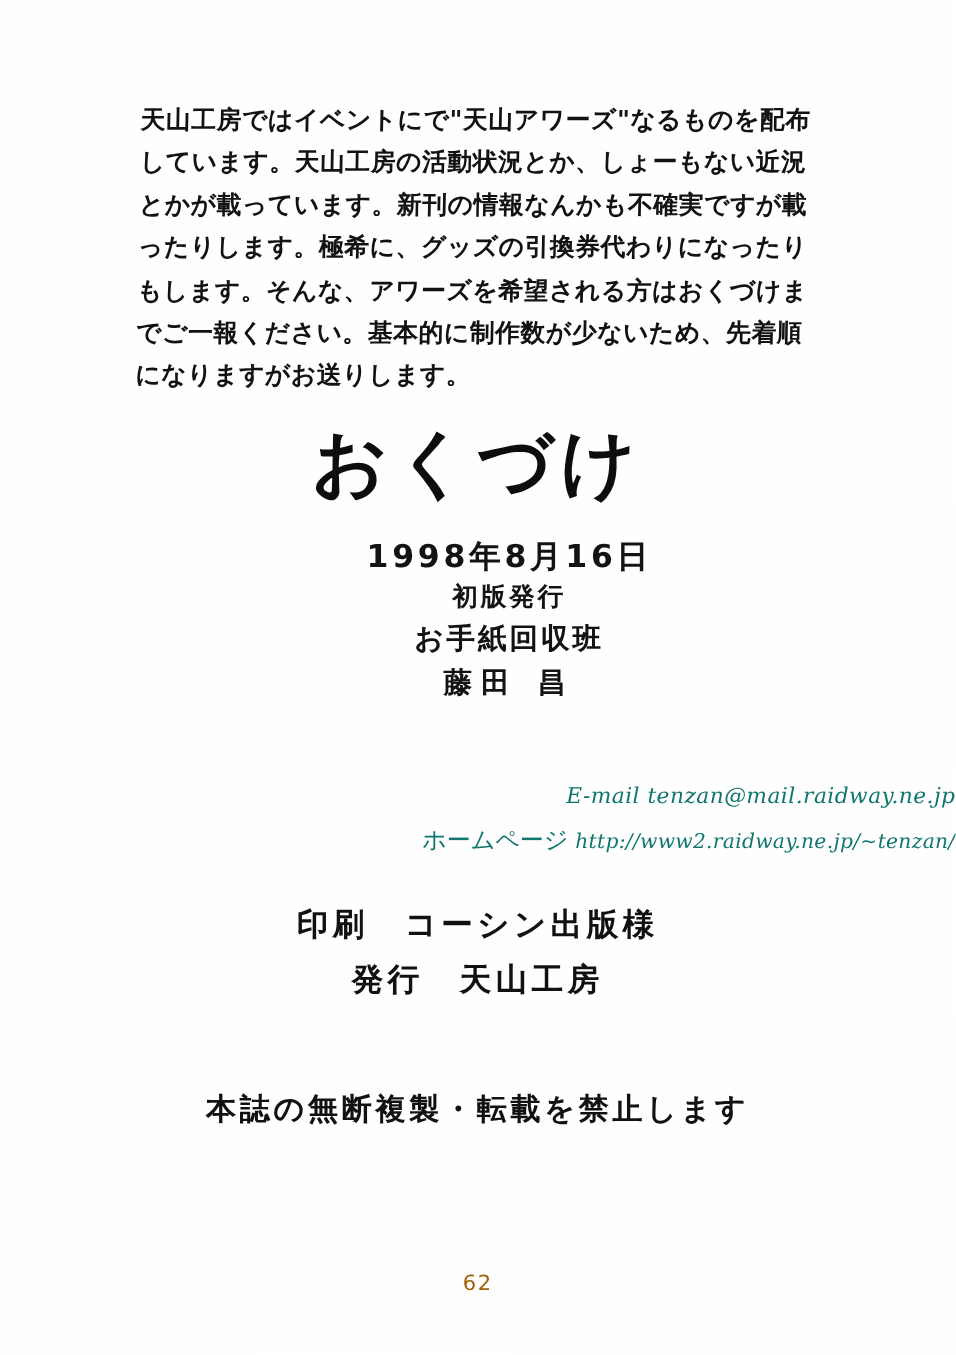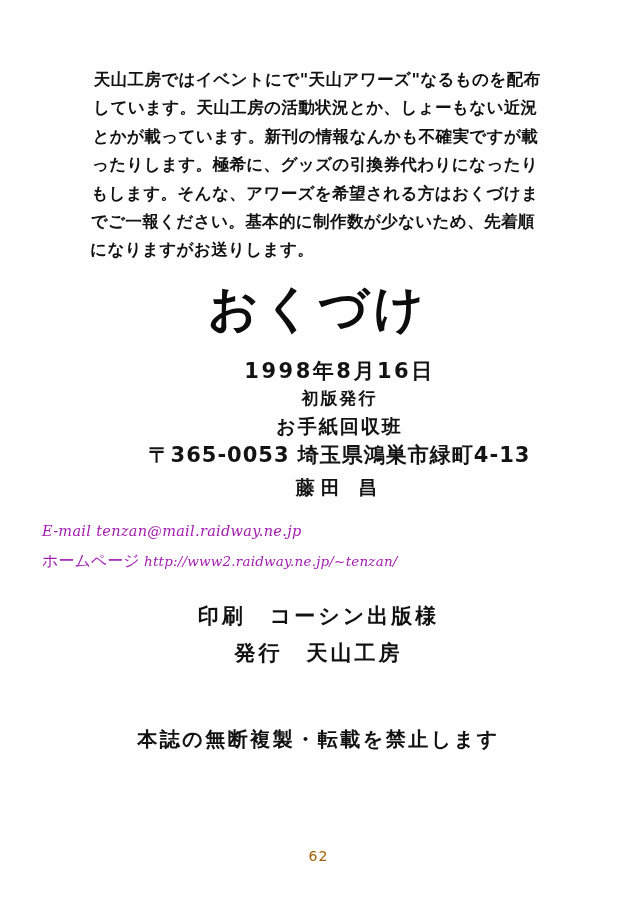--- a/index.html
+++ b/index.html
@@ -97,24 +97,24 @@
     line-height: 1.6;
     letter-spacing: 6px;
   }
 
   
   .contact {
     position: absolute;
     left: 0;
     right: 0;
     top: 518px;
-    text-align: left;
+    text-align: right;
     font-family: "DejaVu Serif", serif;
     font-style: italic;
-    color: #a21caf;
+    color: #0f766e;
     padding-left: 42px;
   }
   .contact .email {
     font-size: 14.5px;
     line-height: 1.9;
     letter-spacing: 0.3px;
   }
   .contact .homepage {
     font-size: 13.5px;
     line-height: 1.9;
@@ -182,21 +182,20 @@
   <div class="intro">
     <p>天山工房ではイベントにで"天山アワーズ"なるものを配布しています。天山工房の活動状況とか、しょーもない近況とかが載っています。新刊の情報なんかも不確実ですが載ったりします。極希に、グッズの引換券代わりになったりもします。そんな、アワーズを希望される方はおくづけまでご一報ください。基本的に制作数が少ないため、先着順になりますがお送りします。</p>
   </div>
 
   <div class="colophon-title">おくづけ</div>
 
   <div class="imprint">
     <div class="line l-date">1998年8月16日</div>
     <div class="line l-edition">初版発行</div>
     <div class="line l-team">お手紙回収班</div>
-    <div class="line l-address">〒365-0053 埼玉県鴻巣市緑町4-13</div>
     <div class="line l-name">藤田 昌</div>
   </div>
 
   <div class="contact">
     <div class="email">
       <span>E-mail</span>
       <span>tenzan@mail.raidway.ne.jp</span>
     </div>
     <div class="homepage">
       <span class="hp-label">ホームページ</span>

